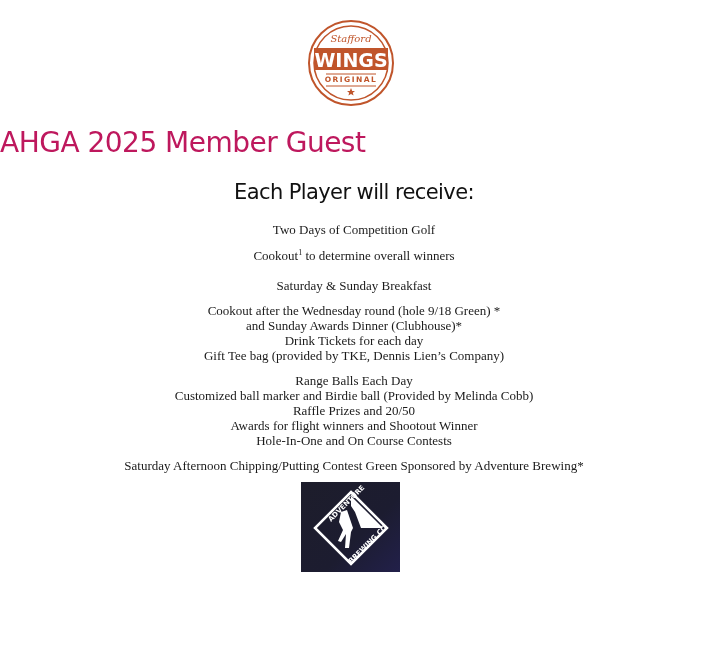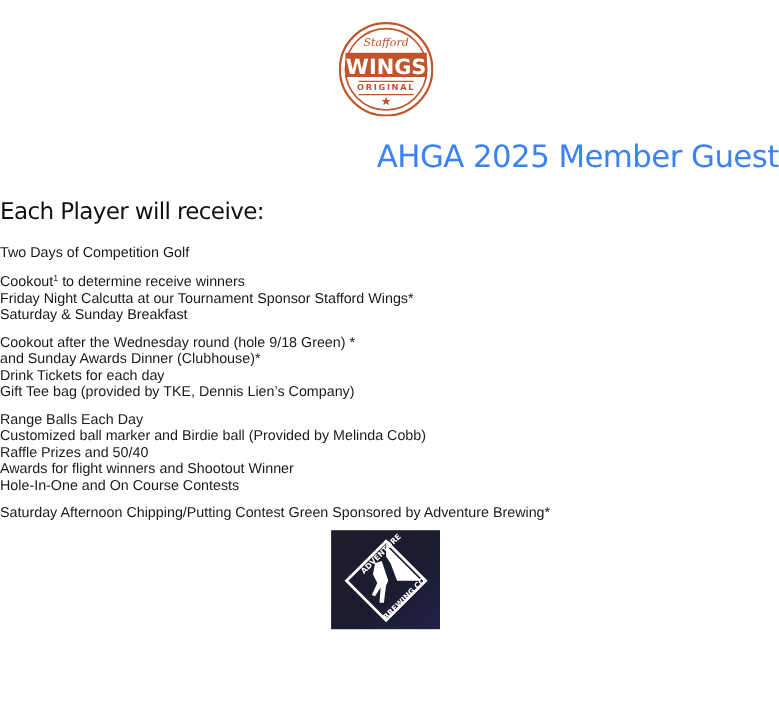--- a/index.html
+++ b/index.html
@@ -2,32 +2,32 @@
 <html><head>
   <meta charset="utf-8">
   <style>
     html, body { margin: 0; padding: 0; background: #ffffff; }
     body { width: 708px; height: 661px; position: relative; overflow: hidden; color: #1a1a1a; }
     .page { position: absolute; left: 0; top: 16px; width: 708px; height: 661px; }
     .logo-wings {
       position: absolute; left: 308px; top: 4px; width: 86px; height: 86px;
     }
     .title {
-      position: absolute; left: 0; width: 708px; top: 110px; text-align: right;
-      font-family: "DejaVu Sans", sans-serif; font-size: 28px; color: #3b82f6;
+      position: absolute; left: 0; width: 708px; top: 110px; text-align: left;
+      font-family: "DejaVu Sans", sans-serif; font-size: 28px; color: #be185d;
       letter-spacing: -0.5px;
     }
     .subtitle {
-      position: absolute; left: 0; width: 708px; top: 164px; 
+      position: absolute; left: 0; width: 708px; top: 164px; text-align: center;
       font-family: "DejaVu Sans", sans-serif; font-size: 21px; color: #111;
       letter-spacing: -0.6px;
     }
     .line {
-      position: absolute; left: 0; width: 708px; text-align: left;
-      font-family: Liberation Sans, sans-serif; font-size: 13px; line-height: 15px; color: #1a1a1a;
+      position: absolute; left: 0; width: 708px; text-align: center;
+      font-family: Liberation Serif, serif; font-size: 13px; line-height: 15px; color: #1a1a1a;
       white-space: nowrap;
     }
     sup { font-size: 8px; line-height: 0; vertical-align: 5px; }
     .logo-adv {
       position: absolute; left: 301px; top: 466px; width: 99px; height: 90px;
       background: linear-gradient(135deg, #1d1d2b 0%, #1c1c30 60%, #22204a 100%);
     }
   </style>
 </head>
 <body>
@@ -44,32 +44,31 @@
     <line x1="18" y1="54" x2="68" y2="54" stroke="#c0552b" stroke-width="1"></line>
     <line x1="18" y1="66" x2="68" y2="66" stroke="#c0552b" stroke-width="1"></line>
     <polygon points="43,68 44.2,71 47,71 44.8,72.8 45.6,75.5 43,74 40.4,75.5 41.2,72.8 39,71 41.8,71" fill="#c0552b"></polygon>
   </svg>
 
   <div class="title">AHGA 2025 Member Guest</div>
   <div class="subtitle">Each Player will receive:</div>
 
   <div class="line" style="top:206px">Two Days of Competition Golf</div>
 
-  <div class="line" style="top:232px"><span>Cookout</span><sup>1</sup><span> to determine receive winners</span></div>
-  <div class="line" style="top:247px">Friday Night Calcutta at our Tournament Sponsor Stafford Wings*</div>
+  <div class="line" style="top:232px"><span>Cookout</span><sup>1</sup><span> to determine overall winners</span></div>
   <div class="line" style="top:262px">Saturday &amp; Sunday Breakfast</div>
 
   <div class="line" style="top:287px">Cookout after the Wednesday round (hole 9/18 Green) *</div>
   <div class="line" style="top:302px">and Sunday Awards Dinner (Clubhouse)*</div>
   <div class="line" style="top:317px">Drink Tickets for each day</div>
   <div class="line" style="top:332px">Gift Tee bag (provided by TKE, Dennis Lien’s Company)</div>
 
   <div class="line" style="top:357px">Range Balls Each Day</div>
   <div class="line" style="top:372px">Customized ball marker and Birdie ball (Provided by Melinda Cobb)</div>
-  <div class="line" style="top:387px">Raffle Prizes and 50/40</div>
+  <div class="line" style="top:387px">Raffle Prizes and 20/50</div>
   <div class="line" style="top:402px">Awards for flight winners and Shootout Winner</div>
   <div class="line" style="top:417px">Hole-In-One and On Course Contests</div>
 
   <div class="line" style="top:442px">Saturday Afternoon Chipping/Putting Contest Green Sponsored by Adventure Brewing*</div>
 
   <div class="logo-adv">
     <svg width="99" height="90" viewBox="0 0 99 90">
       <polygon points="50,10 86,46 50,82 14,46" fill="none" stroke="#fff" stroke-width="2.5"></polygon>
       <polygon points="50,14 82,46 60,46 54,30 50,24" fill="#fff"></polygon>
       <path d="M40,30 L46,28 L52,46 L50,50 L48,66 L44,66 L45,52 L40,60 L37,59 L42,48 L38,40 Z" fill="#fff"></path>

